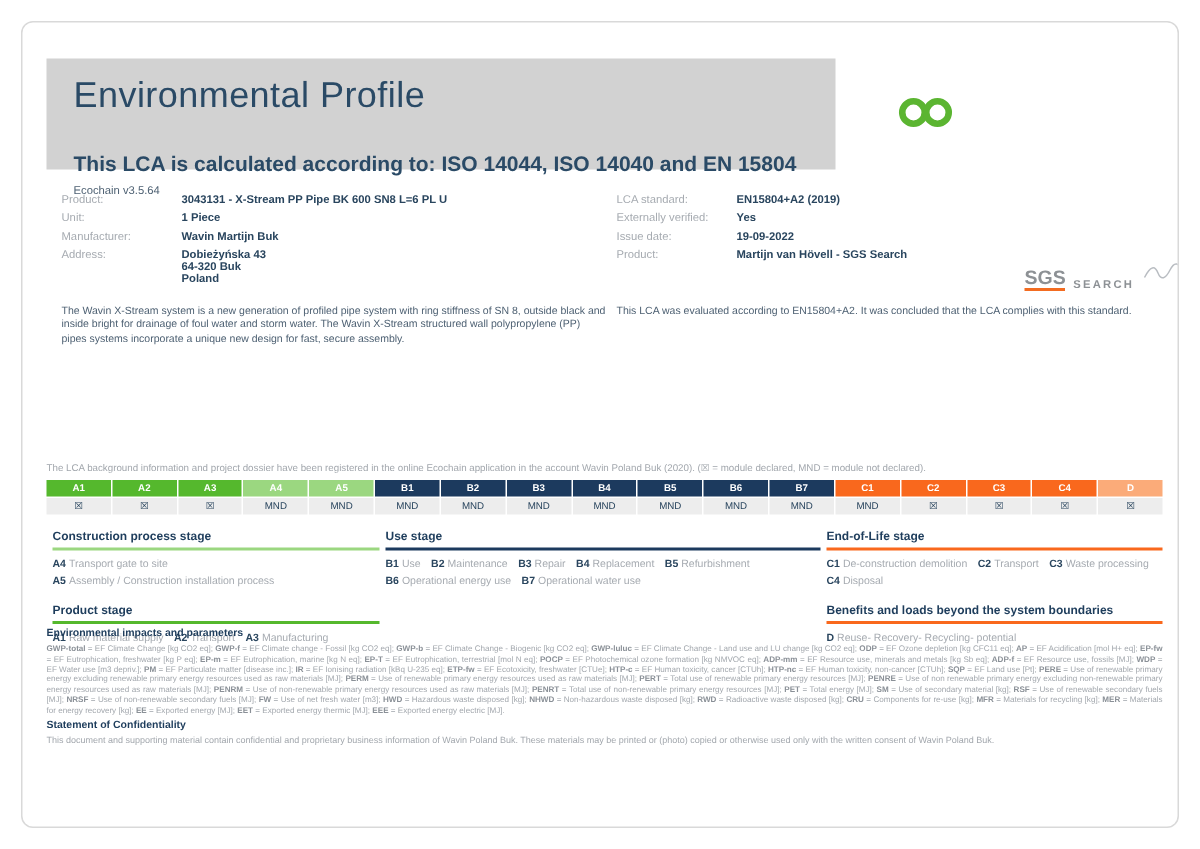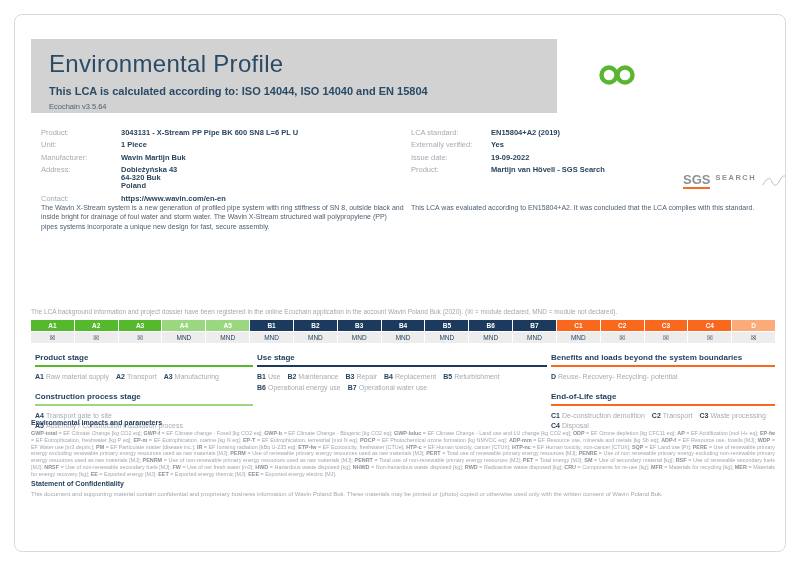--- a/index.html
+++ b/index.html
@@ -3,39 +3,39 @@
 <meta charset="utf-8">
 <style>
   * { margin:0; padding:0; box-sizing:border-box; }
   html,body { width:800px; height:566px; background:#fff; font-family:"Liberation Sans", sans-serif; color:#1E3D5C; }
   .card { position:absolute; left:14px; top:14px; width:772px; height:538px; background:#fff;
           border:1px solid #D9D9D9; border-radius:8px; overflow:hidden; }
 
   
   .hdr-band { position:absolute; left:16px; top:24px; width:526px; height:74px; background:#D2D2D2; padding:11px 0 0 18px; }
   .hdr-title { font-size:24px; font-weight:500; color:#2A4A66; letter-spacing:.3px; }
-  .hdr-sub { font-size:11px; font-weight:700; color:#2A4A66; margin-top:7px; }
+  .hdr-sub { font-size:14px; font-weight:700; color:#2A4A66; margin-top:23px; }
   .hdr-ver { font-size:7.5px; color:#4E6173; margin-top:5px; }
   .brand { position:absolute; left:582px; top:48px; width:176px; display:flex; align-items:center; gap:7px; }
   .brand-name { font-size:21px; font-weight:700; color:#16365C; letter-spacing:.2px; }
 
   
   .info { position:absolute; font-size:7.5px; line-height:1.1; }
   .info-left  { left:26px;  top:114px; width:360px; }
   .info-right { left:396px; top:114px; width:290px; }
   .irow { display:flex; margin-bottom:4px; }
   .ilab { width:80px; color:#A6ABB1; flex:none; }
   .ival { color:#29455E; font-weight:700; white-space:pre-line; }
 
   
   .wavin-box { position:absolute; left:684px; top:112px; width:78px; text-align:center; }
   .wavin-oval { display:inline-block; border:2px solid #3A3735; border-radius:50%; padding:2px 9px 3px; }
   .wavin-word { font-size:13px; font-weight:700; color:#3A3735; letter-spacing:1px; }
   .wavin-sub { font-size:4.5px; color:#9B9B9B; margin-top:3px; letter-spacing:.3px; }
-  .sgs-box { position:absolute; left:668px; top:158px; width:100px; display:flex; align-items:flex-start; gap:5px; }
+  .sgs-box { position:absolute; left:668px; top:158px; width:100px; display:flex; align-items:flex-end; gap:5px; }
   .sgs-word { font-size:13px; font-weight:700; color:#8D9195; border-bottom:2px solid #F36C21; line-height:1; padding-bottom:1px; }
   .search-word { font-size:7.5px; font-weight:700; color:#8D9195; letter-spacing:1.5px; }
 
   .desc { position:absolute; left:26px; top:188px; width:364px; font-size:7px; line-height:1.35; color:#4E6173; }
   .eval { position:absolute; left:396px; top:188px; width:368px; font-size:7px; line-height:1.35; color:#4E6173; }
 
   
   .regnote { position:absolute; left:16px; top:293px; width:744px; font-size:6.5px; color:#A2A7AD; }
   .modtable { position:absolute; left:16px; top:305px; width:744px; display:flex; }
   .mod-col { flex:1; border-right:1px solid #fff; }
@@ -91,24 +91,20 @@
       <div class="irow">
         <div class="ilab">Manufacturer:</div>
         <div class="ival">Wavin Martijn Buk</div>
       </div>
       <div class="irow">
         <div class="ilab">Address:</div>
         <div class="ival">Dobieżyńska 43
 64-320 Buk
 Poland</div>
       </div>
-      <div class="irow">
-        <div class="ilab">Contact:</div>
-        <div class="ival">https://www.wavin.com/en-en</div>
-      </div>
     </div>
   <div class="info info-right">
       <div class="irow">
         <div class="ilab">LCA standard:</div>
         <div class="ival">EN15804+A2 (2019)</div>
       </div>
       <div class="irow">
         <div class="ilab">Externally verified:</div>
         <div class="ival">Yes</div>
       </div>
@@ -205,42 +201,42 @@
       </div>
       <div class="mod-col">
         <div class="mod-head" style="background: rgb(251, 171, 121);">D</div>
         <div class="mod-status">☒</div>
       </div>
     </div>
 
   <div class="stages">
     <div>
         <div class="sg">
+          <div class="sg-title" style="border-bottom-color: rgb(155, 215, 128);">Construction process stage</div>
+          <div class="sg-items"><span class="sg-item"><span class="sg-code">A4</span>Transport gate to site</span><span class="sg-item"><span class="sg-code">A5</span>Assembly / Construction installation process</span></div>
+        </div>
+        <div class="sg">
           <div class="sg-title" style="border-bottom-color: rgb(85, 184, 45);">Product stage</div>
           <div class="sg-items"><span class="sg-item"><span class="sg-code">A1</span>Raw material supply</span><span class="sg-item"><span class="sg-code">A2</span>Transport</span><span class="sg-item"><span class="sg-code">A3</span>Manufacturing</span></div>
         </div>
-        <div class="sg">
-          <div class="sg-title" style="border-bottom-color: rgb(155, 215, 128);">Construction process stage</div>
-          <div class="sg-items"><span class="sg-item"><span class="sg-code">A4</span>Transport gate to site</span><span class="sg-item"><span class="sg-code">A5</span>Assembly / Construction installation process</span></div>
-        </div>
       </div>
     <div>
         <div class="sg">
           <div class="sg-title" style="border-bottom-color: rgb(28, 58, 94);">Use stage</div>
           <div class="sg-items"><span class="sg-item"><span class="sg-code">B1</span>Use</span><span class="sg-item"><span class="sg-code">B2</span>Maintenance</span><span class="sg-item"><span class="sg-code">B3</span>Repair</span><span class="sg-item"><span class="sg-code">B4</span>Replacement</span><span class="sg-item"><span class="sg-code">B5</span>Refurbishment</span><span class="sg-item"><span class="sg-code">B6</span>Operational energy use</span><span class="sg-item"><span class="sg-code">B7</span>Operational water use</span></div>
         </div>
       </div>
     <div>
         <div class="sg">
+          <div class="sg-title" style="border-bottom-color: rgb(249, 104, 29);">End-of-Life stage</div>
+          <div class="sg-items"><span class="sg-item"><span class="sg-code">C1</span>De-construction demolition</span><span class="sg-item"><span class="sg-code">C2</span>Transport</span><span class="sg-item"><span class="sg-code">C3</span>Waste processing</span><span class="sg-item"><span class="sg-code">C4</span>Disposal</span></div>
+        </div>
+        <div class="sg">
           <div class="sg-title" style="border-bottom-color: rgb(249, 104, 29);">Benefits and loads beyond the system boundaries</div>
           <div class="sg-items"><span class="sg-item"><span class="sg-code">D</span>Reuse- Recovery- Recycling- potential</span></div>
-        </div>
-        <div class="sg">
-          <div class="sg-title" style="border-bottom-color: rgb(249, 104, 29);">End-of-Life stage</div>
-          <div class="sg-items"><span class="sg-item"><span class="sg-code">C1</span>De-construction demolition</span><span class="sg-item"><span class="sg-code">C2</span>Transport</span><span class="sg-item"><span class="sg-code">C3</span>Waste processing</span><span class="sg-item"><span class="sg-code">C4</span>Disposal</span></div>
         </div>
       </div>
   </div>
 
   <div class="impacts">
     <div class="sec-title">Environmental impacts and parameters</div>
     <div class="tiny"><b>GWP-total</b> = EF Climate Change [kg CO2 eq]; <b>GWP-f</b> = EF Climate change - Fossil [kg CO2 eq]; <b>GWP-b</b> = EF Climate Change - Biogenic [kg CO2 eq]; <b>GWP-luluc</b> = EF Climate Change - Land use and LU change [kg CO2 eq]; <b>ODP</b> = EF Ozone depletion [kg CFC11 eq]; <b>AP</b> = EF Acidification [mol H+ eq]; <b>EP-fw</b> = EF Eutrophication, freshwater [kg P eq]; <b>EP-m</b> = EF Eutrophication, marine [kg N eq]; <b>EP-T</b> = EF Eutrophication, terrestrial [mol N eq]; <b>POCP</b> = EF Photochemical ozone formation [kg NMVOC eq]; <b>ADP-mm</b> = EF Resource use, minerals and metals [kg Sb eq]; <b>ADP-f</b> = EF Resource use, fossils [MJ]; <b>WDP</b> = EF Water use [m3 depriv.]; <b>PM</b> = EF Particulate matter [disease inc.]; <b>IR</b> = EF Ionising radiation [kBq U-235 eq]; <b>ETP-fw</b> = EF Ecotoxicity, freshwater [CTUe]; <b>HTP-c</b> = EF Human toxicity, cancer [CTUh]; <b>HTP-nc</b> = EF Human toxicity, non-cancer [CTUh]; <b>SQP</b> = EF Land use [Pt]; <b>PERE</b> = Use of renewable primary energy excluding renewable primary energy resources used as raw materials [MJ]; <b>PERM</b> = Use of renewable primary energy resources used as raw materials [MJ]; <b>PERT</b> = Total use of renewable primary energy resources [MJ]; <b>PENRE</b> = Use of non renewable primary energy excluding non-renewable primary energy resources used as raw materials [MJ]; <b>PENRM</b> = Use of non-renewable primary energy resources used as raw materials [MJ]; <b>PENRT</b> = Total use of non-renewable primary energy resources [MJ]; <b>PET</b> = Total energy [MJ]; <b>SM</b> = Use of secondary material [kg]; <b>RSF</b> = Use of renewable secondary fuels [MJ]; <b>NRSF</b> = Use of non-renewable secondary fuels [MJ]; <b>FW</b> = Use of net fresh water [m3]; <b>HWD</b> = Hazardous waste disposed [kg]; <b>NHWD</b> = Non-hazardous waste disposed [kg]; <b>RWD</b> = Radioactive waste disposed [kg]; <b>CRU</b> = Components for re-use [kg]; <b>MFR</b> = Materials for recycling [kg]; <b>MER</b> = Materials for energy recovery [kg]; <b>EE</b> = Exported energy [MJ]; <b>EET</b> = Exported energy thermic [MJ]; <b>EEE</b> = Exported energy electric [MJ].</div>
   </div>
 
   <div class="confid">

